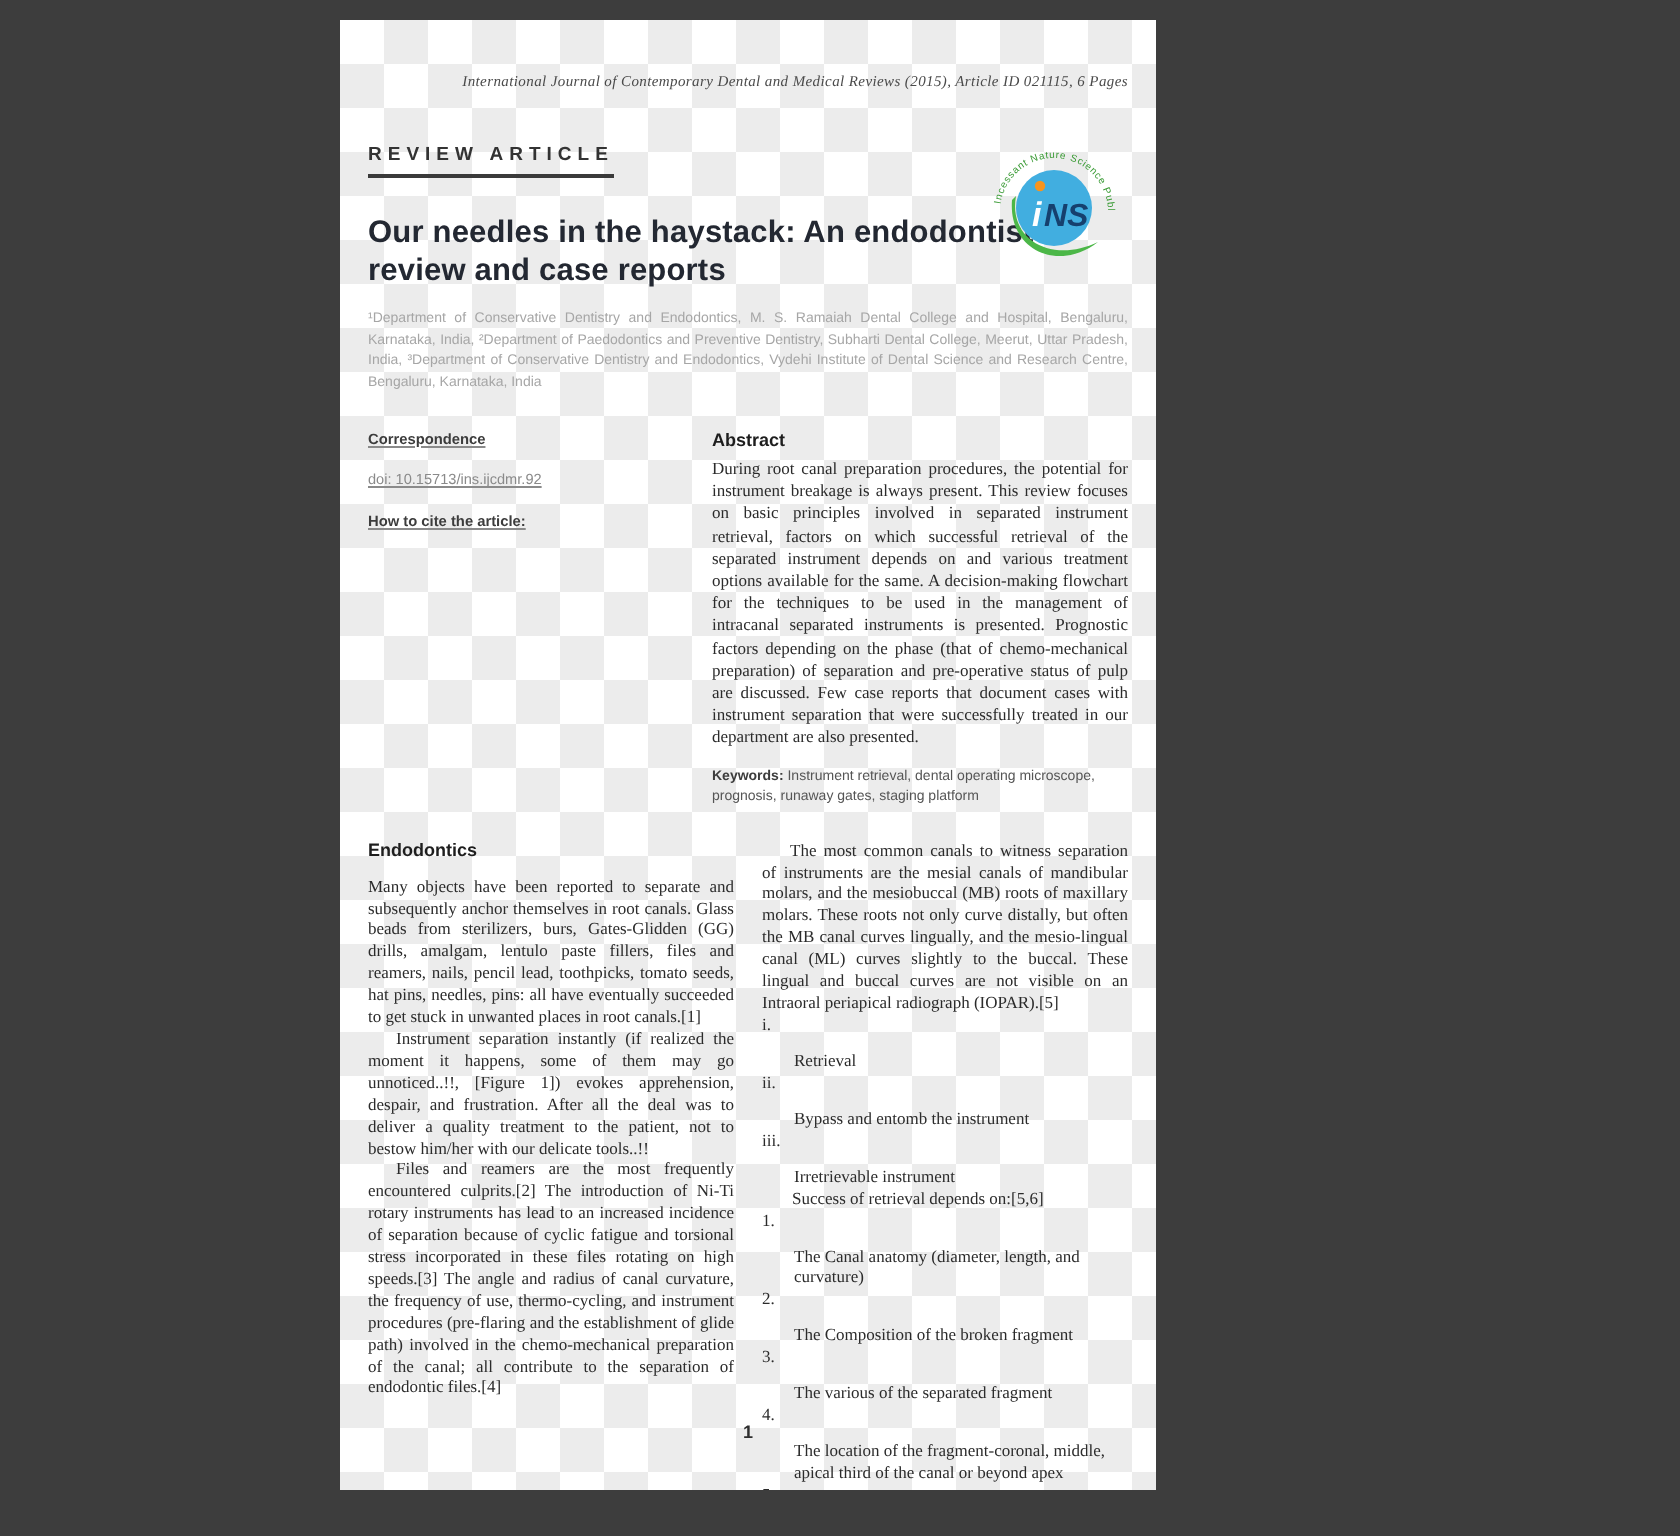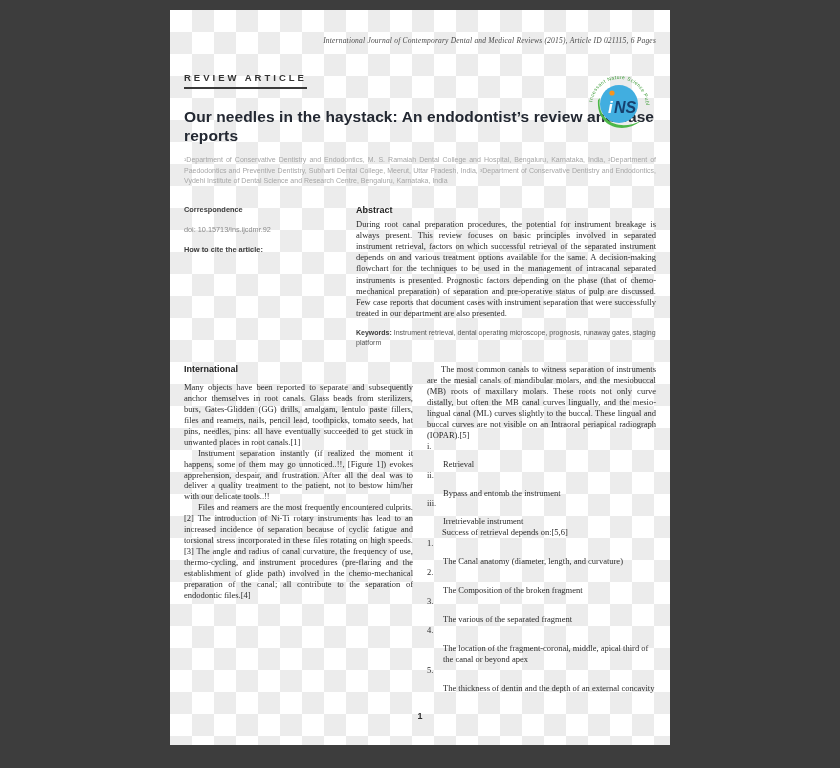--- a/index.html
+++ b/index.html
@@ -3,21 +3,21 @@
 <meta charset="utf-8">
 <style>
   html,body{margin:0;padding:0;}
   body{
     width:840px;height:768px;overflow:hidden;
     background:#3d3d3d;
     font-family:"Liberation Sans", sans-serif;
   }
   .stage{position:relative;width:840px;height:768px;}
   .page{
-    position:absolute;left:170px;top:10px;width:500px;height:735px;
+    position:absolute;left:170px;top:10px;width:408px;height:735px;
     box-sizing:border-box;padding:12px 14px;
     background-color:#ffffff;
     background-image:
       linear-gradient(45deg,#ececec 25%,transparent 25%,transparent 75%,#ececec 75%),
       linear-gradient(45deg,#ececec 25%,transparent 25%,transparent 75%,#ececec 75%);
     background-size:44px 44px;
     background-position:0 0,22px 22px;
     overflow:hidden;
   }
   .journal-line{
@@ -36,21 +36,21 @@
     margin:18px 0 0 0;max-width:474px;
     font-size:15.5px;line-height:19px;font-weight:700;color:#232832;
     letter-spacing:.1px;
   }
   .authors{margin-top:9px;font-size:9.5px;color:#3f3f3f;}
   .affiliations{
     margin-top:10px;font-size:7px;line-height:10.5px;color:#a6a6a6;
     text-align:justify;
   }
   .top-columns{display:flex;gap:16px;margin-top:18px;}
-  .corr-col{width:156px;flex:none;font-size:7.3px;line-height:10.3px;color:#8a8a8a;}
+  .corr-col{width:156px;flex:none;font-size:7.3px;line-height:10.3px;color:#8a8a8a;text-decoration:underline;}
   .corr-col .hd{font-weight:700;color:#3c3c3c;font-size:7.4px;}
   .corr-col .blk{margin-bottom:10px;}
   .abstract-col{flex:1;min-width:0;}
   .abstract-col h2{
     margin:0 0 4px 0;font-size:9px;color:#1e1e1e;font-weight:700;
   }
   .serif-body{
     font-family:"Liberation Serif", serif;
     font-size:8.5px;line-height:11.2px;color:#2b2b2b;text-align:justify;
     margin:0;
@@ -121,21 +121,21 @@
         <h2>Abstract</h2>
         <p class="serif-body">During root canal preparation procedures, the potential for instrument breakage is always present. This review focuses on basic principles involved in separated instrument retrieval, factors on which successful retrieval of the separated instrument depends on and various treatment options available for the same. A decision-making flowchart for the techniques to be used in the management of intracanal separated instruments is presented. Prognostic factors depending on the phase (that of chemo-mechanical preparation) of separation and pre-operative status of pulp are discussed. Few case reports that document cases with instrument separation that were successfully treated in our department are also presented.</p>
         <div class="keywords">
           <span class="kw-label">Keywords:</span><span> Instrument retrieval, dental operating microscope, prognosis, runaway gates, staging platform</span>
         </div>
       </section>
     </div>
 
     <div class="main-columns">
       <div class="col">
-        <h2>International</h2>
+        <h2>Endodontics</h2>
         <p class="serif-body">Many objects have been reported to separate and subsequently anchor themselves in root canals. Glass beads from sterilizers, burs, Gates-Glidden (GG) drills, amalgam, lentulo paste fillers, files and reamers, nails, pencil lead, toothpicks, tomato seeds, hat pins, needles, pins: all have eventually succeeded to get stuck in unwanted places in root canals.[1]</p>
         <p class="serif-body indent">Instrument separation instantly (if realized the moment it happens, some of them may go unnoticed..!!, [Figure 1]) evokes apprehension, despair, and frustration. After all the deal was to deliver a quality treatment to the patient, not to bestow him/her with our delicate tools..!!</p>
         <p class="serif-body indent">Files and reamers are the most frequently encountered culprits.[2] The introduction of Ni-Ti rotary instruments has lead to an increased incidence of separation because of cyclic fatigue and torsional stress incorporated in these files rotating on high speeds.[3] The angle and radius of canal curvature, the frequency of use, thermo-cycling, and instrument procedures (pre-flaring and the establishment of glide path) involved in the chemo-mechanical preparation of the canal; all contribute to the separation of endodontic files.[4]</p>
       </div>
 
       <div class="col">
         <p class="serif-body indent">The most common canals to witness separation of instruments are the mesial canals of mandibular molars, and the mesiobuccal (MB) roots of maxillary molars. These roots not only curve distally, but often the MB canal curves lingually, and the mesio-lingual canal (ML) curves slightly to the buccal. These lingual and buccal curves are not visible on an Intraoral periapical radiograph (IOPAR).[5]</p>
 
         <div class="li">
           <span class="m">i.</span>

